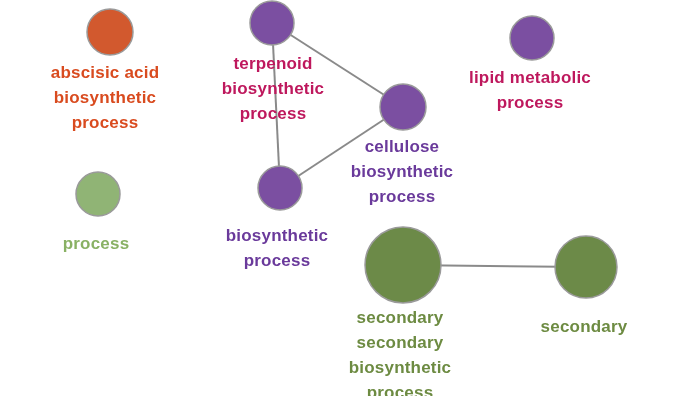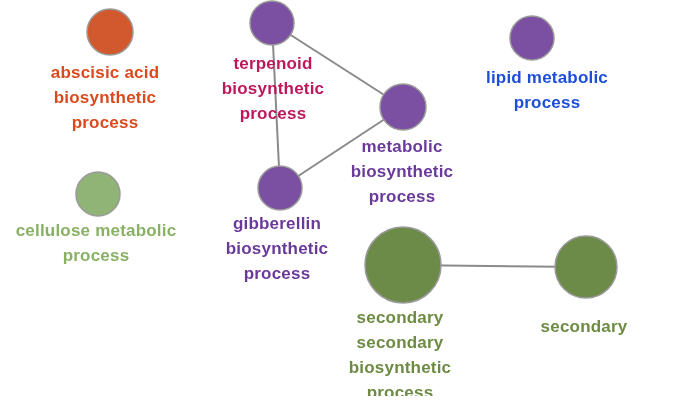--- a/index.html
+++ b/index.html
@@ -53,35 +53,33 @@
       <div class="node-label" style="left: 105px; top: 97px; color: rgb(217, 75, 31);">
         <div>abscisic acid</div>
         <div>biosynthetic</div>
         <div>process</div>
       </div>
       <div class="node-label" style="left: 273px; top: 88px; color: #be185d;">
         <div>terpenoid</div>
         <div>biosynthetic</div>
         <div>process</div>
       </div>
-      <div class="node-label" style="left: 530px; top: 90px; color: #1d4ed8; margin-left: 17px;">
+      <div class="node-label" style="left: 530px; top: 90px; color: #be185d;">
         <div>lipid metabolic</div>
         <div>process</div>
       </div>
       <div class="node-label" style="left: 402px; top: 171px; color: rgb(106, 58, 155);">
-        <div>metabolic</div>
+        <div>cellulose</div>
         <div>biosynthetic</div>
         <div>process</div>
       </div>
       <div class="node-label" style="left: 96px; top: 243px; color: rgb(137, 177, 100);">
-        <div>cellulose metabolic</div>
         <div>process</div>
       </div>
       <div class="node-label" style="left: 277px; top: 248px; color: rgb(106, 58, 155);">
-        <div>gibberellin</div>
         <div>biosynthetic</div>
         <div>process</div>
       </div>
       <div class="node-label" style="left: 400px; top: 355px; color: rgb(109, 139, 66);">
         <div>secondary</div>
         <div>secondary</div>
         <div>biosynthetic</div>
         <div>process</div>
       </div>
       <div class="node-label" style="left: 584px; top: 326px; color: rgb(109, 139, 66);">

